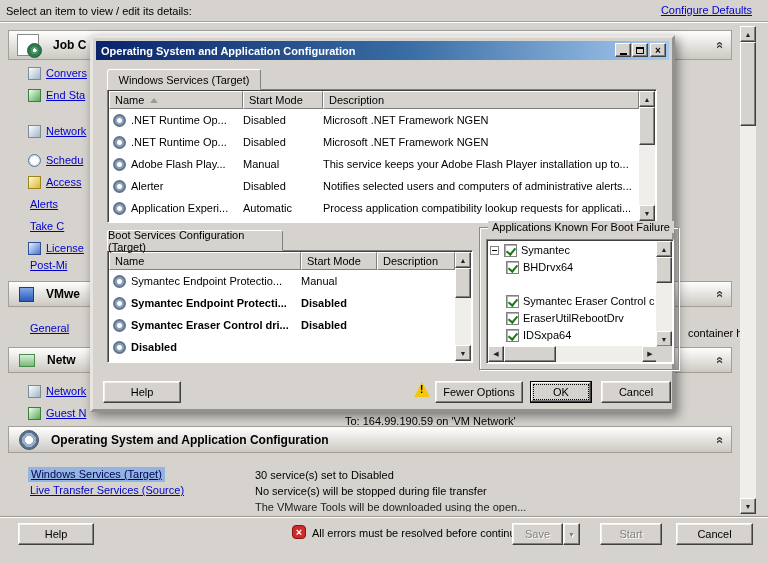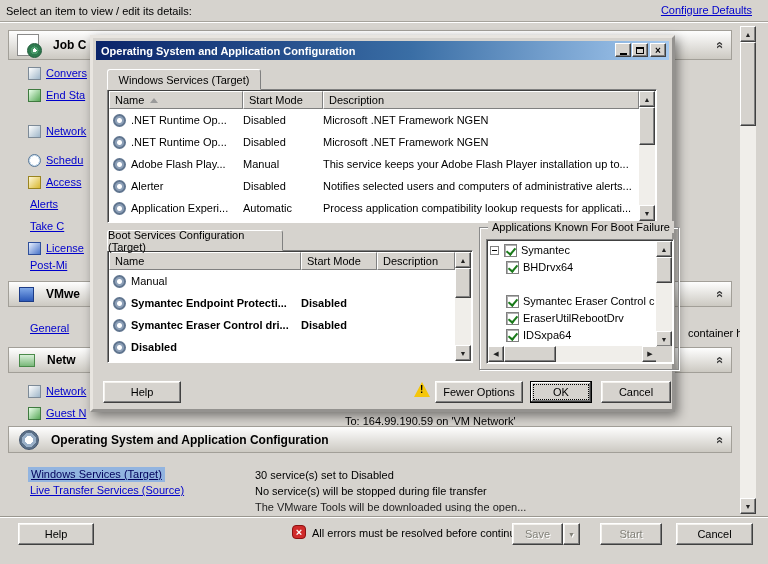--- a/index.html
+++ b/index.html
@@ -284,20 +284,21 @@
         <div class="lv-hcell" style="width:76px">
           <span>Start Mode</span>
         </div>
         <div class="lv-hcell" style="flex:1">
           <span>Description</span>
         </div>
       </div>
       <div class="lv-rows">
         <div class="lv-row">
           <span class="gear"></span>
+          <span class="lv-cell" style="width:170px">Symantec Endpoint Protectio...</span>
           <span class="lv-cell" style="width:76px">Manual</span>
           <span class="lv-cell" style="flex:1"></span>
         </div>
         <div class="lv-row bold">
           <span class="gear"></span>
           <span class="lv-cell" style="width:170px">Symantec Endpoint Protecti...</span>
           <span class="lv-cell" style="width:76px">Disabled</span>
           <span class="lv-cell" style="flex:1"></span>
         </div>
         <div class="lv-row bold">

